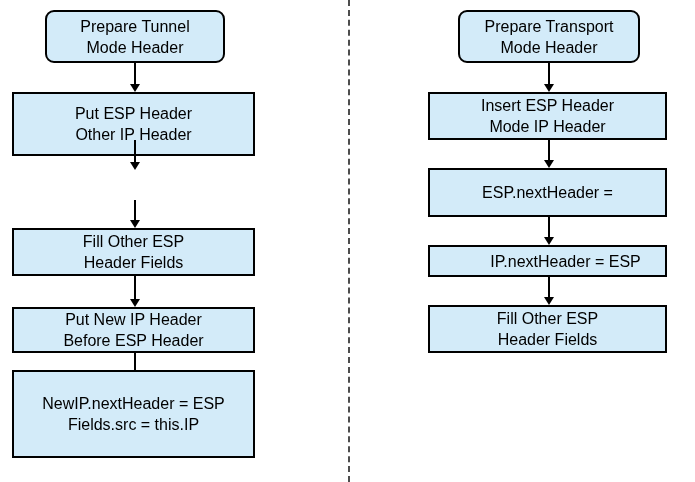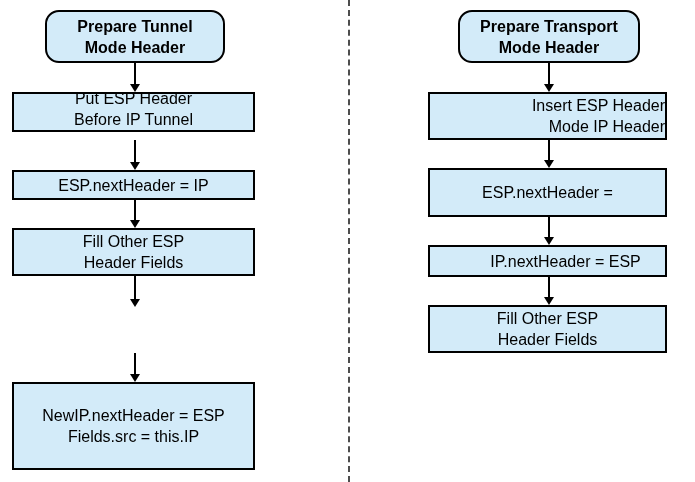--- a/index.html
+++ b/index.html
@@ -23,22 +23,21 @@
     border: 2px solid var(--node-border, #000000);
     display: flex;
     flex-direction: column;
     justify-content: center;
     align-items: center;
     text-align: center;
     font-size: 16px;
     line-height: 21px;
   }
   .node.rounded {
-    border-radius: 14px;
-    font-weight: bold;
+    border-radius: 9px;
   }
   .line { white-space: nowrap; }
   .arrow {
     position: absolute;
     width: 10px;
   }
   .arrow .stem {
     position: absolute;
     left: 4px;
     top: 0;
@@ -75,71 +74,72 @@
   <div class="node rounded" style="left:45px; top:10px; width:180px; height:53px;">
     <div class="line">Prepare Tunnel</div>
     <div class="line">Mode Header</div>
   </div>
 
   <div class="arrow" style="left:130px; top:63px; height:29px;">
     <div class="stem"></div>
     <div class="head"></div>
   </div>
 
-  <div class="node" style="left:12px; top:92px; width:243px; height:40px;justify-content:flex-end;">
+  <div class="node" style="left:12px; top:92px; width:243px; height:64px;">
     <div class="line">Put ESP Header</div>
-    <div class="line">Before IP Tunnel</div>
+    <div class="line">Other IP Header</div>
   </div>
 
   <div class="arrow" style="left:130px; top:140px; height:30px;">
     <div class="stem"></div>
     <div class="head"></div>
   </div>
 
-  <div class="node" style="left:12px; top:170px; width:243px; height:30px;">
-    <div class="line">ESP.nextHeader = IP</div>
-  </div>
 
   <div class="arrow" style="left:130px; top:200px; height:28px;">
     <div class="stem"></div>
     <div class="head"></div>
   </div>
 
   <div class="node" style="left:12px; top:228px; width:243px; height:48px;">
     <div class="line">Fill Other ESP</div>
     <div class="line">Header Fields</div>
   </div>
 
   <div class="arrow" style="left:130px; top:276px; height:31px;">
     <div class="stem"></div>
     <div class="head"></div>
   </div>
 
+  <div class="node" style="left:12px; top:307px; width:243px; height:46px;">
+    <div class="line">Put New IP Header</div>
+    <div class="line">Before ESP Header</div>
+  </div>
 
   <div class="arrow" style="left:130px; top:353px; height:29px;">
     <div class="stem"></div>
     <div class="head"></div>
   </div>
 
-  <div class="node" style="left:12px; top:382px; width:243px; height:88px;">
+  <div class="node" style="left:12px; top:370px; width:243px; height:88px;">
     <div class="line">NewIP.nextHeader = ESP</div>
     <div class="line">Fields.src = this.IP</div>
   </div>
 
   <div class="node rounded" style="left:458px; top:10px; width:182px; height:53px;text-align:center;">
     <div class="line">Prepare Transport</div>
     <div class="line">Mode Header</div>
   </div>
 
   <div class="arrow" style="left:544px; top:63px; height:29px;">
     <div class="stem"></div>
     <div class="head"></div>
   </div>
 
-  <div class="node" style="left:428px; top:92px; width:239px; height:48px;align-items:flex-end;">
+  <div class="node" style="left:428px; top:92px; width:239px; height:48px;">
     <div class="line">Insert ESP Header</div>
     <div class="line">Mode IP Header</div>
   </div>
 
   <div class="arrow" style="left:544px; top:140px; height:28px;">
     <div class="stem"></div>
     <div class="head"></div>
   </div>
 
   <div class="node" style="left:428px; top:168px; width:239px; height:49px;">

